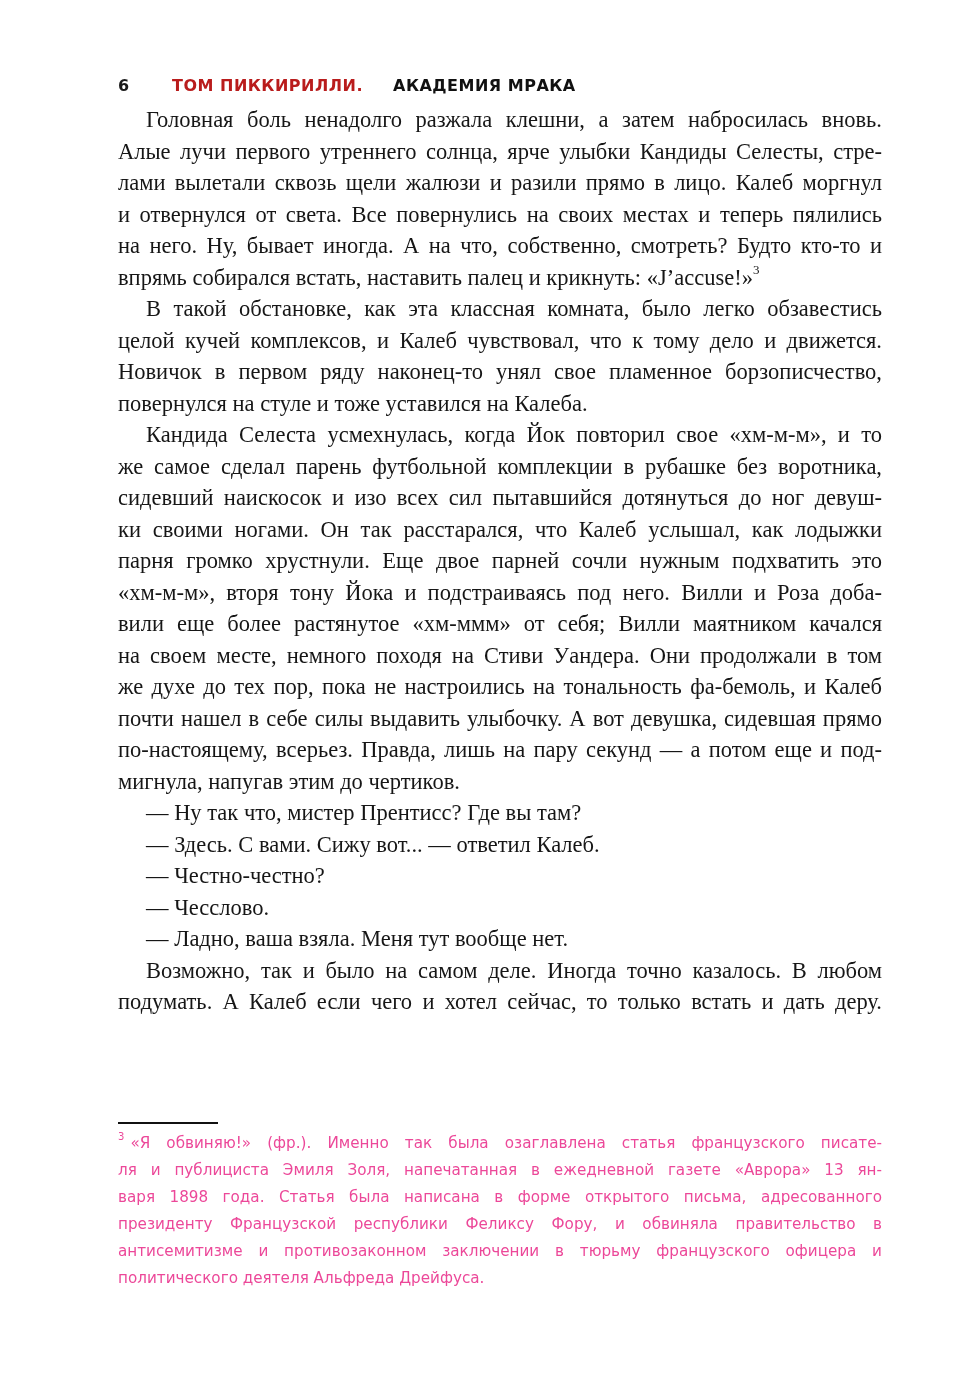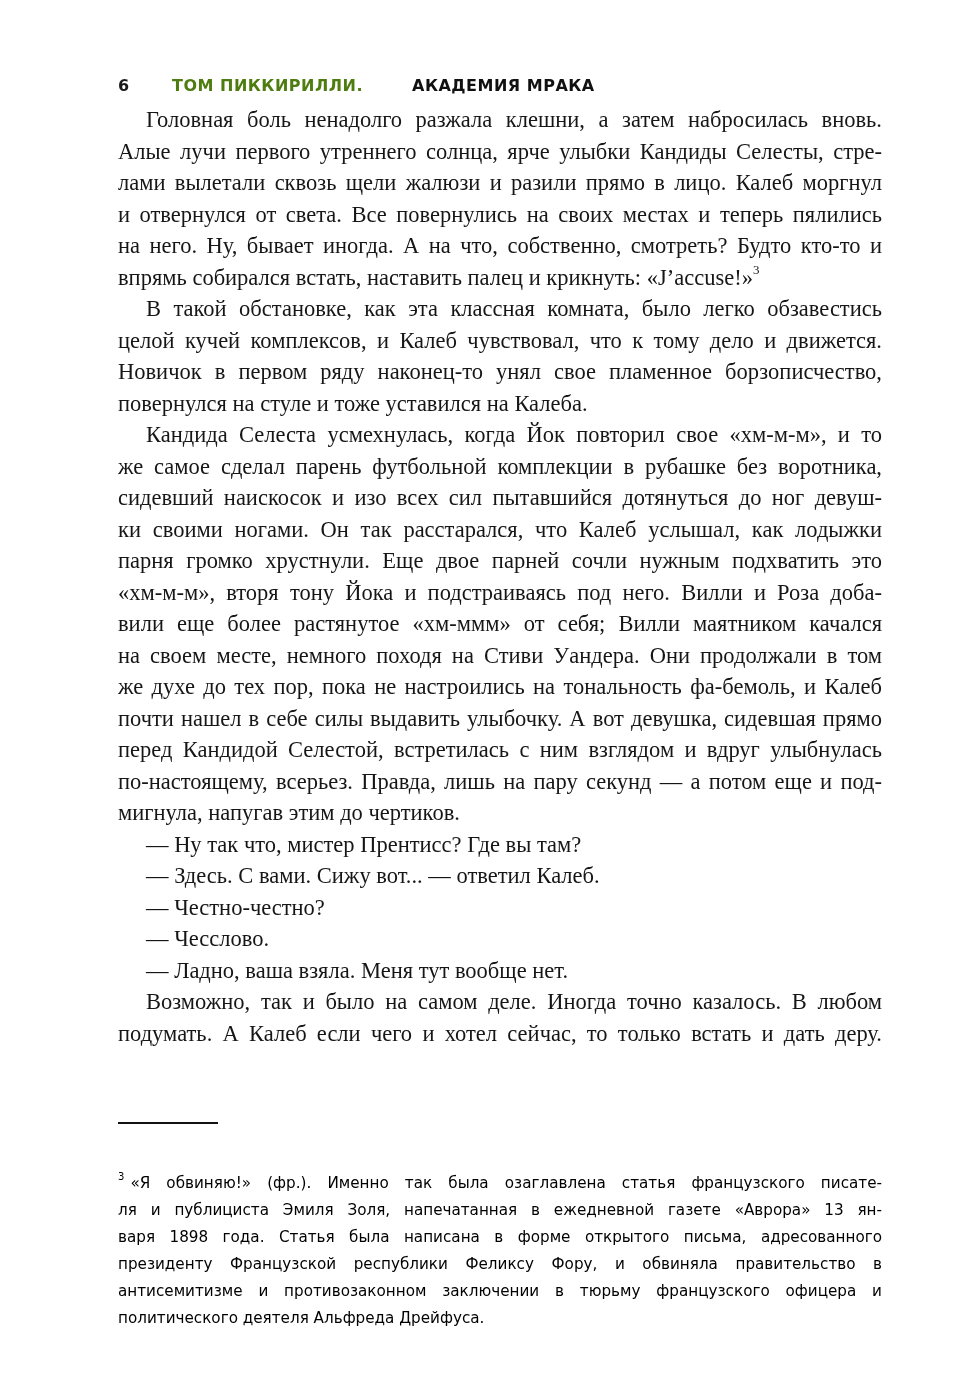--- a/index.html
+++ b/index.html
@@ -1,30 +1,30 @@
 <!DOCTYPE html>
 <html><head>
 <meta charset="utf-8">
 <style>
   html, body { margin: 0; padding: 0; background: #ffffff; }
   body { width: 974px; height: 1394px; position: relative; overflow: hidden; }
   .header { position: absolute; top: 70px; left: 118px; height: 30px; display: flex; align-items: center;
     font-family: "DejaVu Sans", sans-serif; font-weight: bold; font-size: 16px; letter-spacing: 0.5px; }
   .page-num { color: #1a1a1a; width: 54px; }
-  .author { color: #4d7c0f; margin-right: 24px; }
+  .author { color: #b91c1c; margin-right: 5px; }
   .title { color: #111111; margin-left: 25px; }
   .body-text { position: absolute; top: 104px; left: 118px; width: 764px;
     font-family: "Liberation Serif", "DejaVu Serif", serif; font-size: 22.5px; color: #161616; }
   .line { height: 31.5px; line-height: 31.5px; white-space: nowrap; text-align: justify; text-align-last: justify; }
   .line.last { text-align-last: left; }
   .line.indent { padding-left: 28px; }
   sup { font-size: 13px; vertical-align: top; line-height: 16px; }
   .rule { position: absolute; top: 1122px; left: 118px; width: 100px; height: 2px; background: #111; }
   .footnote { position: absolute; top: 1130px; left: 118px; width: 764px;
-    font-family: "DejaVu Sans", "Liberation Sans", sans-serif; font-size: 15.2px; color: #000000; margin-top: 40px; }
+    font-family: "DejaVu Sans", "Liberation Sans", sans-serif; font-size: 15.2px; color: #ec4899; }
   .fn-line { height: 27px; line-height: 27px; white-space: nowrap; text-align: justify; text-align-last: justify; }
   .fn-line.last { text-align-last: left; }
   .fn-mark { font-size: 10px; vertical-align: top; line-height: 14px; margin-right: 6px; }
 </style>
 </head>
 <body>
 
 <div class="header">
   <span class="page-num">6</span>
   <span class="author">ТОМ ПИККИРИЛЛИ.</span>
@@ -45,21 +45,20 @@
     <div class="line indent"><span>Кандида Селеста усмехнулась, когда Йок повторил свое «хм-м-м», и то</span></div>
     <div class="line"><span>же самое сделал парень футбольной комплекции в рубашке без воротника,</span></div>
     <div class="line"><span>сидевший наискосок и изо всех сил пытавшийся дотянуться до ног девуш-</span></div>
     <div class="line"><span>ки своими ногами. Он так расстарался, что Калеб услышал, как лодыжки</span></div>
     <div class="line"><span>парня громко хрустнули. Еще двое парней сочли нужным подхватить это</span></div>
     <div class="line"><span>«хм-м-м», вторя тону Йока и подстраиваясь под него. Вилли и Роза доба-</span></div>
     <div class="line"><span>вили еще более растянутое «хм-ммм» от себя; Вилли маятником качался</span></div>
     <div class="line"><span>на своем месте, немного походя на Стиви Уандера. Они продолжали в том</span></div>
     <div class="line"><span>же духе до тех пор, пока не настроились на тональность фа-бемоль, и Калеб</span></div>
     <div class="line"><span>почти нашел в себе силы выдавить улыбочку. А вот девушка, сидевшая прямо</span></div>
-    <div class="line"><span>перед Кандидой Селестой, встретилась с ним взглядом и вдруг улыбнулась</span></div>
     <div class="line"><span>по-настоящему, всерьез. Правда, лишь на пару секунд — а потом еще и под-</span></div>
     <div class="line last"><span>мигнула, напугав этим до чертиков.</span></div>
     <div class="line indent last"><span>— Ну так что, мистер Прентисс? Где вы там?</span></div>
     <div class="line indent last"><span>— Здесь. С вами. Сижу вот... — ответил Калеб.</span></div>
     <div class="line indent last"><span>— Честно-честно?</span></div>
     <div class="line indent last"><span>— Чесслово.</span></div>
     <div class="line indent last"><span>— Ладно, ваша взяла. Меня тут вообще нет.</span></div>
     <div class="line indent"><span>Возможно, так и было на самом деле. Иногда точно казалось. В любом</span></div>
     <div class="line"><span>подумать. А Калеб если чего и хотел сейчас, то только встать и дать деру.</span></div>
   </div>

